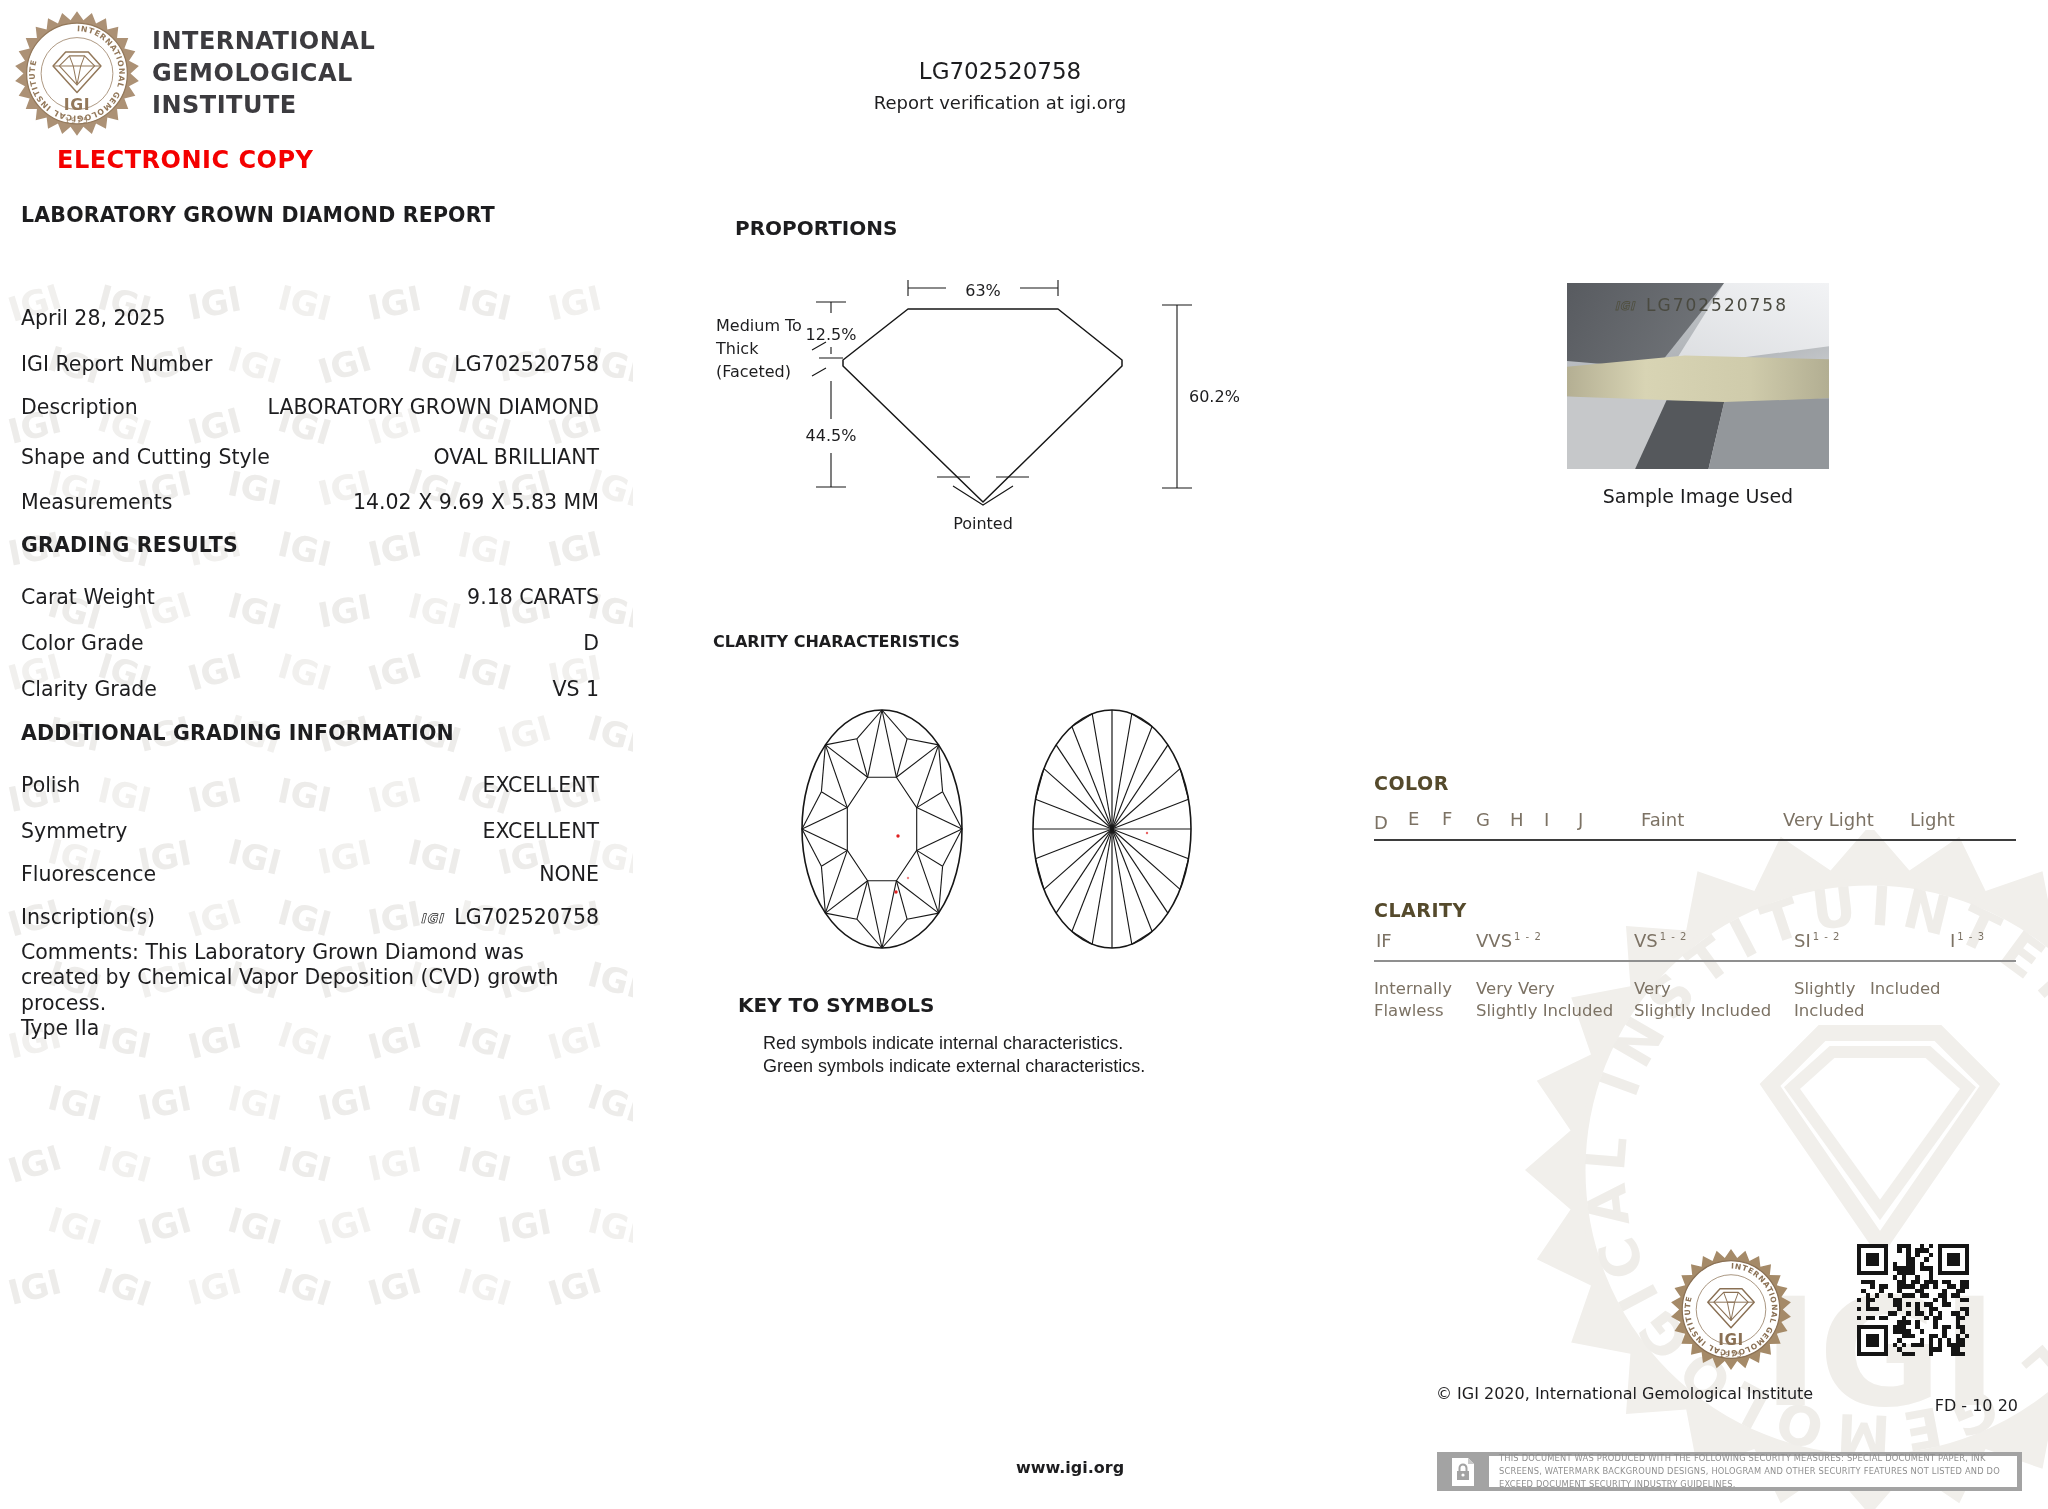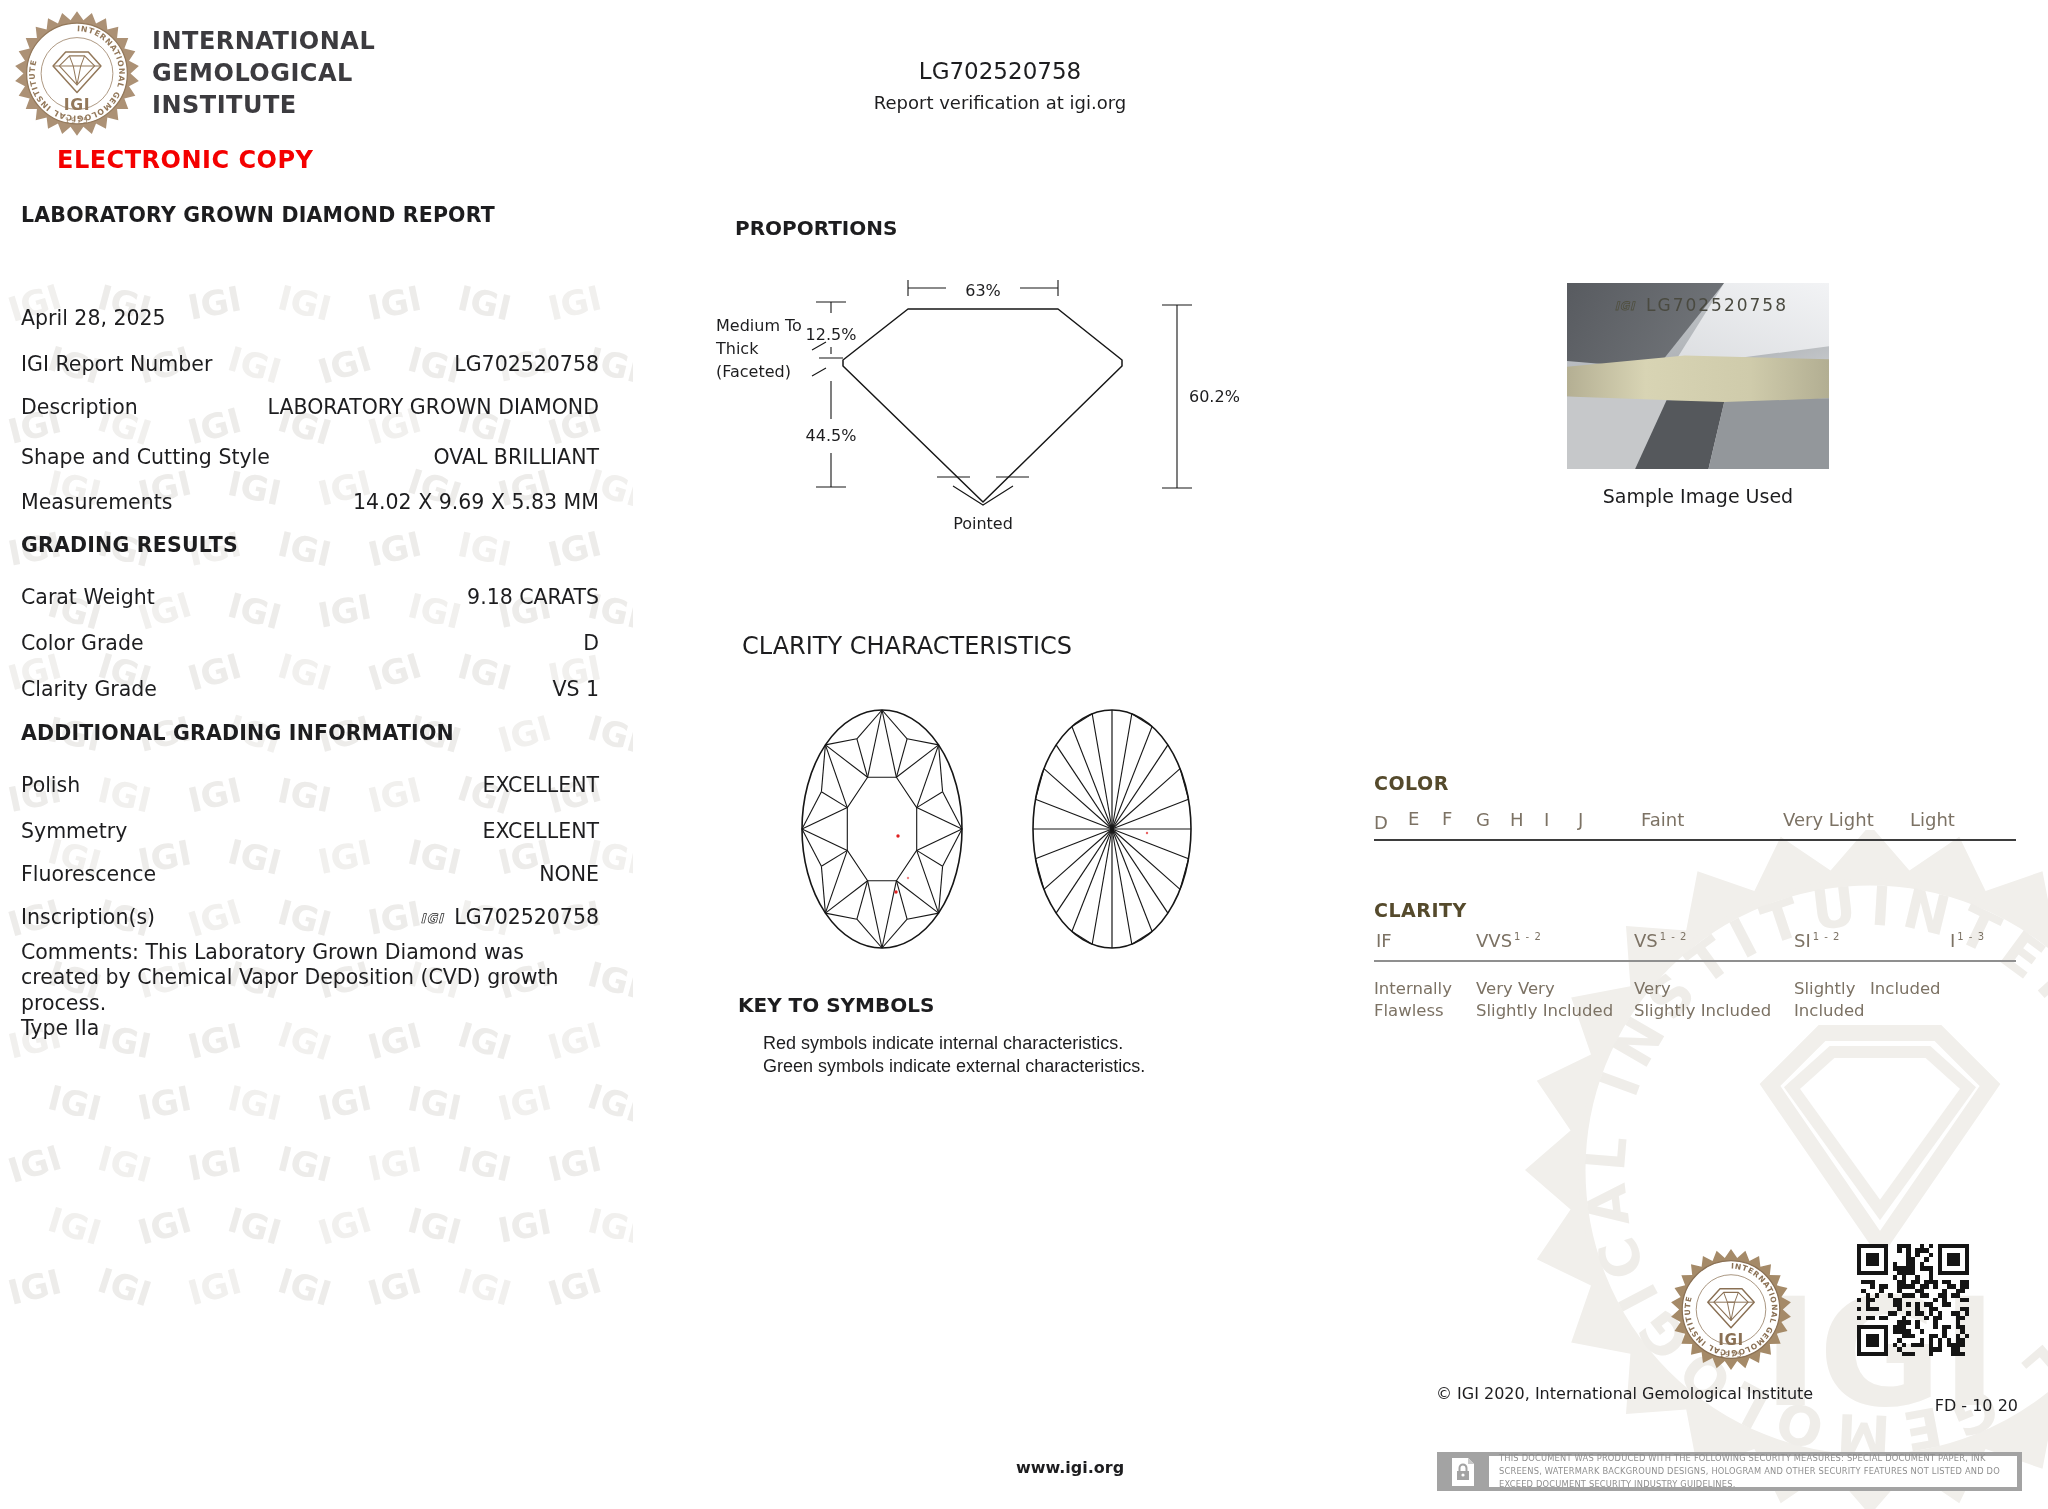--- a/index.html
+++ b/index.html
@@ -17,21 +17,21 @@
   .row .lab{position:absolute;left:0;white-space:nowrap;}
   .row .val{position:absolute;right:0;text-align:right;white-space:nowrap;}
   .sect{left:21px;font-size:20.5px;font-weight:bold;letter-spacing:.2px;}
   .vflex{display:flex;align-items:center;gap:7px;}
   .comments{left:21px;top:940px;width:582px;font-size:20.5px;line-height:1.24;}
   
   .wm-grid{left:8px;top:283px;width:625px;height:1048px;overflow:hidden;}
   .wm-grid span{position:absolute;font-size:34px;font-weight:bold;color:#edecea;}
   
   .ptitle{left:735px;top:216px;font-size:20px;font-weight:bold;}
-  .ctitle{left:742px;top:632px;font-size:24px;font-weight:normal;}
+  .ctitle{left:713px;top:632px;font-size:16px;font-weight:bold;}
   .ktitle{left:738px;top:993px;font-size:20px;font-weight:bold;}
   .klines{left:763px;top:1032px;font-size:18px;line-height:1.27;font-family:"Liberation Sans",sans-serif;}
   svg text{font-family:"DejaVu Sans",sans-serif;}
   .pl{font-size:16px;fill:#1d1d1f;}
   
   .sample{left:1567px;top:283px;width:262px;height:186px;overflow:hidden;}
   .sample>div{position:absolute;inset:0;}
   .scaption{left:1567px;top:485px;width:262px;text-align:center;font-size:19px;}
   .s-base{background:linear-gradient(160deg,#cdd0d4 0%,#aeb2b6 45%,#d4d6d8 75%);}
   .s-tl{background:linear-gradient(118deg,#585b60,#8b8f93);clip-path:polygon(0% 0%,60% 0%,34% 46%,0% 42%);}

